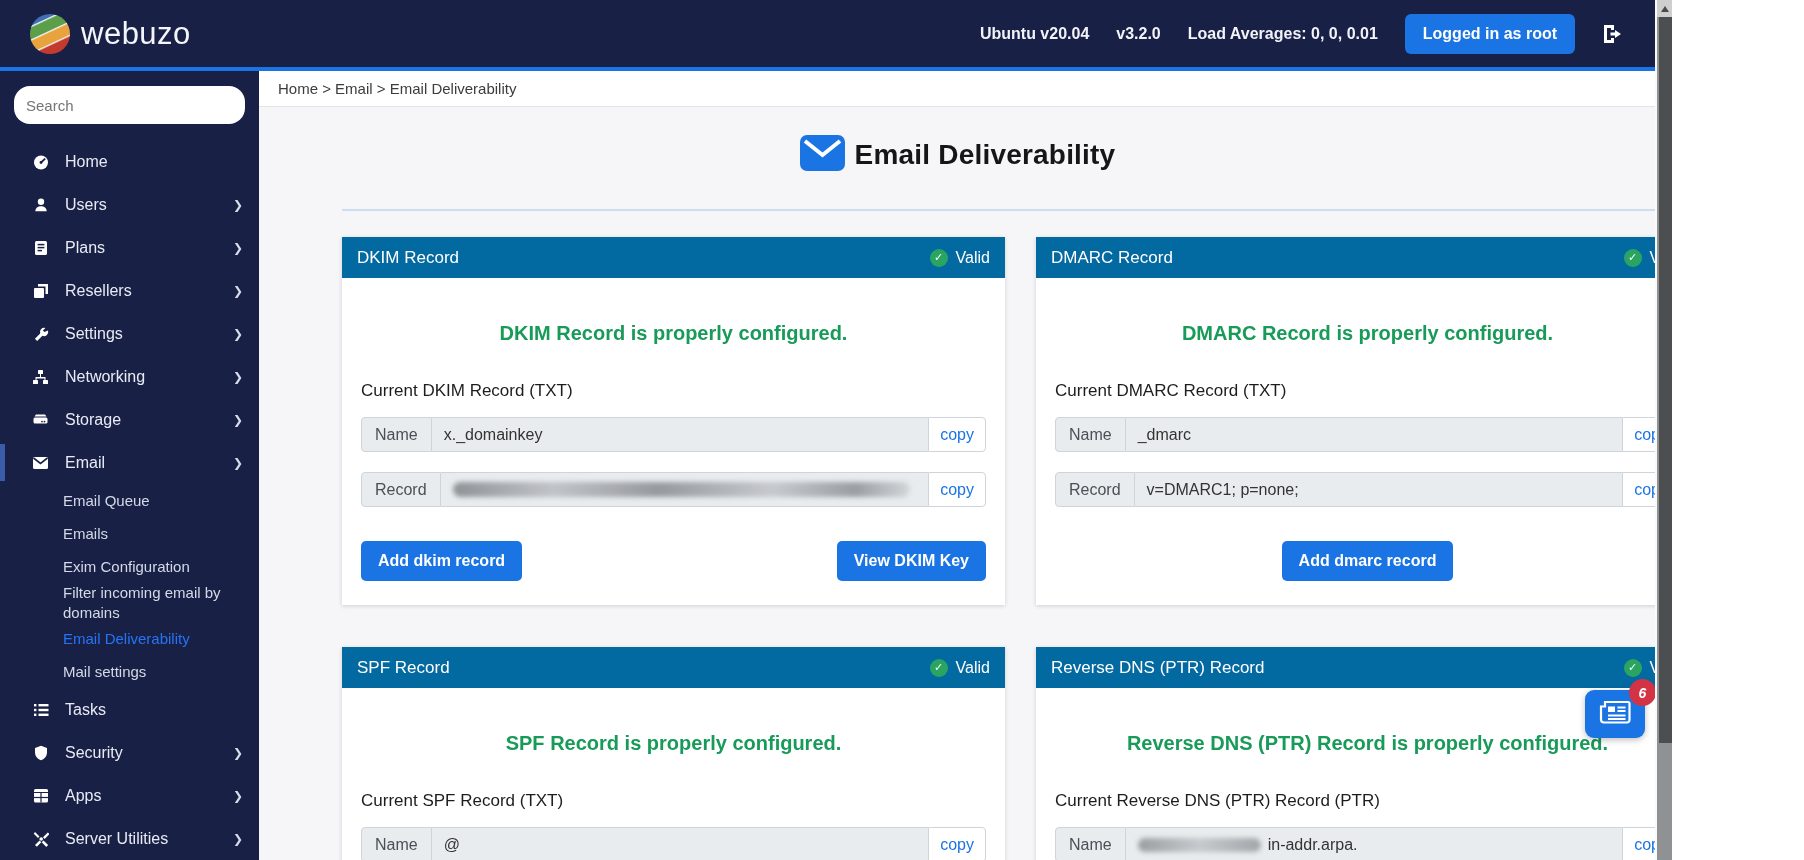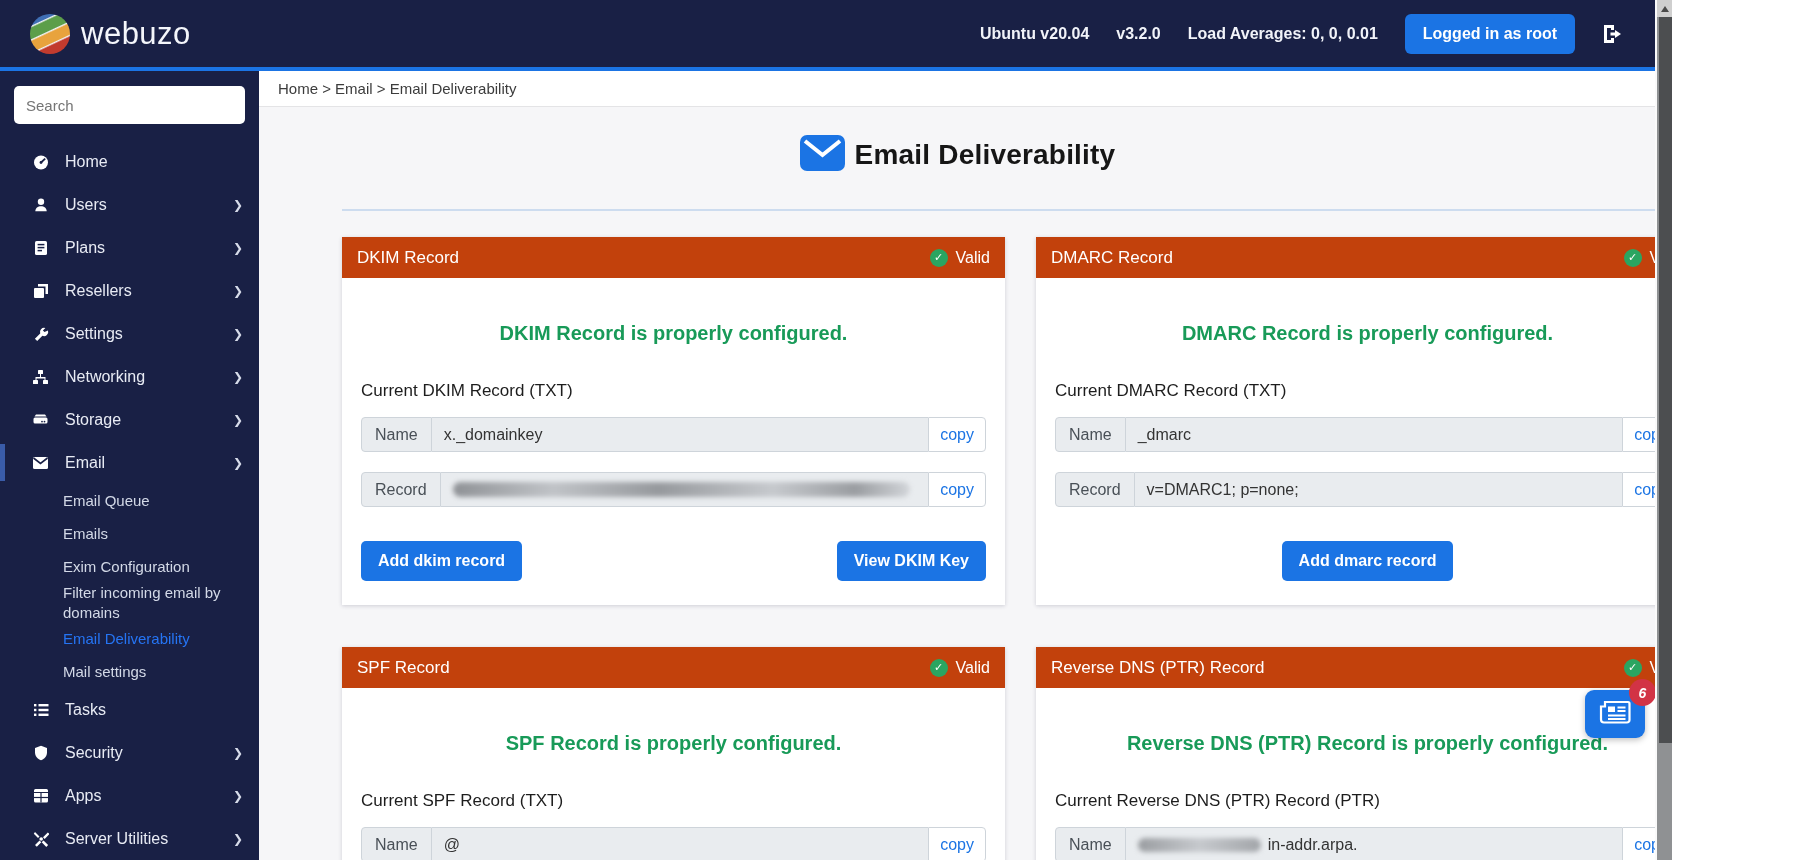--- a/index.html
+++ b/index.html
@@ -16,21 +16,21 @@
   .login-btn { background:#1b74e4; color:#fff; border:none; border-radius:6px; padding:11px 18px; font-size:16px; font-weight:600; font-family:inherit; cursor:pointer;text-align:center; }
   .logout { display:flex; align-items:center; cursor:pointer; }
   .blue-line { height:4px; background:#1b74e4; }
 
   
   .layout { display:flex; height:789px; }
 
   
   .sidebar { width:259px; background:#192045; flex:0 0 259px; padding-top:15px; overflow:hidden; }
   .search-wrap { padding:0 14px 16px; }
-  .search-input { width:100%; height:38px; border:none; border-radius:5px; background:#fff; padding:0 12px; font-size:15px; font-family:inherit; color:#333; outline:none; }
+  .search-input { width:100%; height:38px; border:none; border-radius:16px; background:#fff; padding:0 12px; font-size:15px; font-family:inherit; color:#333; outline:none; }
   .menu { color:#e8ebf4; }
   .mi { height:43px; display:flex; align-items:center; padding:0 16px 0 31px; position:relative; font-size:16px; cursor:pointer; }
   .mi .ic { width:19px; margin-right:15px; display:flex; justify-content:center; align-items:center; }
   .mi .ic svg { fill:#fff; }
   .chev { margin-left:auto; color:#d7dcea; font-size:12px; }
   .chev::after { content:"\276F"; }
   .mi.active::before { content:""; position:absolute; left:0; top:3px; bottom:3px; width:5px; background:#3a5ca9; }
   .sub { padding:0 20px 0 63px; min-height:33px; display:flex; align-items:center; color:#d3d9e7; font-size:15px; cursor:pointer; line-height:1.3; }
   .sub.active { color:#2574f4; }
 
@@ -38,21 +38,21 @@
   .main { flex:1; display:flex; flex-direction:column; background:#f6f6f8; min-width:0; margin-right:17px; }
   .breadcrumb-bar { height:36px; background:#fff; border-bottom:1px solid #e4e4e6; display:flex; align-items:center; padding-left:19px; font-size:15px; color:#3c3c3c; flex:0 0 36px; }
   .content { flex:1; padding-top:22px; overflow:hidden; position:relative; }
   .title-row { display:flex; justify-content:center; align-items:center; gap:9px; height:52px; }
   .page-title { font-size:28px; font-weight:700; color:#161616; letter-spacing:.2px; }
   .divider { width:1356px; margin:28px 0 0 83px; border-top:2px solid #cddcef; }
   .cards { margin:26px 0 0 83px; display:grid; grid-template-columns:663px 663px; column-gap:31px; row-gap:42px; align-items:stretch; }
 
   
   .card { background:#fff; box-shadow:0 1px 4px rgba(30,30,60,.18); display:flex; flex-direction:column; }
-  .card-hd { height:41px; background:#c2410c; color:#fff; display:flex; align-items:center; justify-content:space-between; padding:0 15px; font-size:17px; flex:0 0 41px; }
+  .card-hd { height:41px; background:#0369a1; color:#fff; display:flex; align-items:center; justify-content:space-between; padding:0 15px; font-size:17px; flex:0 0 41px; }
   .valid { display:flex; align-items:center; gap:8px; font-size:16px; }
   .vdot { width:18px; height:18px; border-radius:50%; background:#2aa561; color:#fff; font-size:11px; font-weight:700; display:flex; align-items:center; justify-content:center; }
   .vdot::after { content:"\2713"; }
   .card-bd { padding:28px 19px 24px; }
   .msg { text-align:center; color:#189a58; font-weight:700; font-size:20px; margin-top:16px; }
   .seclabel { margin-top:36px; font-size:17px; color:#1d1d1d; }
   .igroup { display:flex; margin-top:16px; height:35px; }
   .igroup + .igroup { margin-top:20px; }
   .ig-label { background:#e9ecef; border:1px solid #ced4da; border-radius:4px 0 0 4px; padding:0 13px; display:flex; align-items:center; color:#495057; font-size:16px; }
   .ig-value { flex:1; background:#e9ecef; border-top:1px solid #ced4da; border-bottom:1px solid #ced4da; display:flex; align-items:center; padding:0 12px; color:#333; font-size:16px; min-width:0; overflow:hidden; white-space:nowrap; }

